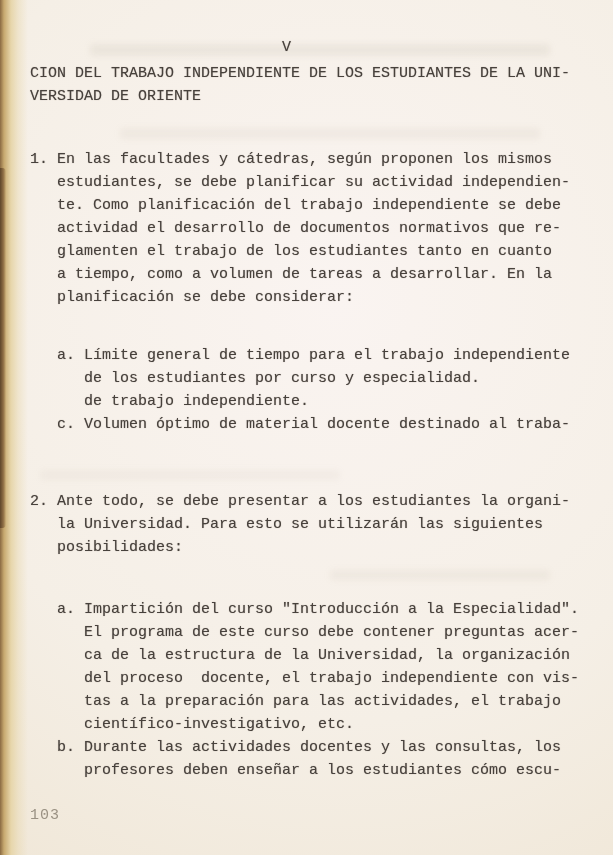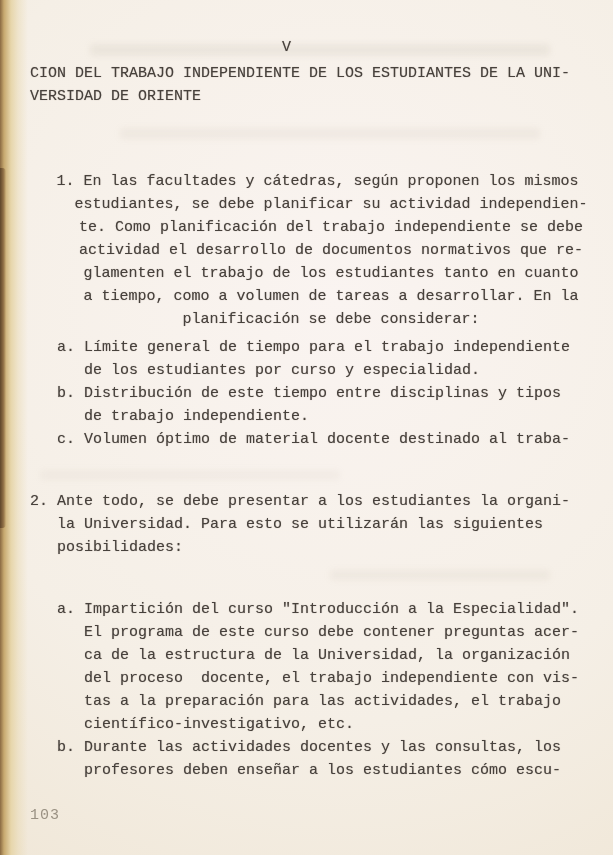--- a/index.html
+++ b/index.html
@@ -40,22 +40,22 @@
   .text-layer{
     position:absolute;left:0;top:0;width:613px;height:855px;
     color:var(--ink);
     font-size:15px;line-height:23px;
     text-shadow:0 0 1px rgba(70,58,48,0.45);
   }
   .block{position:absolute;left:30px;right:8px;}
   .line{white-space:pre;}
   .chapter-number{top:36px;text-align:center;left:0;right:40px;}
   .doc-title{top:62px;}
-  .paragraph-1{top:170px;text-align:center;}
-  .list-1{top:336px;}
+  .paragraph-1{top:148px;}
+  .list-1{top:344px;}
   .paragraph-2{top:490px;}
   .list-2{top:598px;}
   .page-number{
     top:804px;left:30px;right:60px;text-align:left;
     color:var(--ink-faint);
     text-shadow:none;
     letter-spacing:1px;
   }
   
   .smudge{position:absolute;background:rgba(150,138,115,0.10);filter:blur(3px);border-radius:4px;}
@@ -92,21 +92,20 @@
         <div class="line">   te. Como planificación del trabajo independiente se debe</div>
         <div class="line">   actividad el desarrollo de documentos normativos que re-</div>
         <div class="line">   glamenten el trabajo de los estudiantes tanto en cuanto</div>
         <div class="line">   a tiempo, como a volumen de tareas a desarrollar. En la</div>
         <div class="line">   planificación se debe considerar:</div>
       </div>
 
     <div class="block list-1">
         <div class="line">   a. Límite general de tiempo para el trabajo independiente</div>
         <div class="line">      de los estudiantes por curso y especialidad.</div>
-        <div class="line">   b. Distribución de este tiempo entre disciplinas y tipos</div>
         <div class="line">      de trabajo independiente.</div>
         <div class="line">   c. Volumen óptimo de material docente destinado al traba-</div>
       </div>
 
     <div class="block paragraph-2">
         <div class="line">2. Ante todo, se debe presentar a los estudiantes la organi-</div>
         <div class="line">   la Universidad. Para esto se utilizarán las siguientes</div>
         <div class="line">   posibilidades:</div>
       </div>
 

